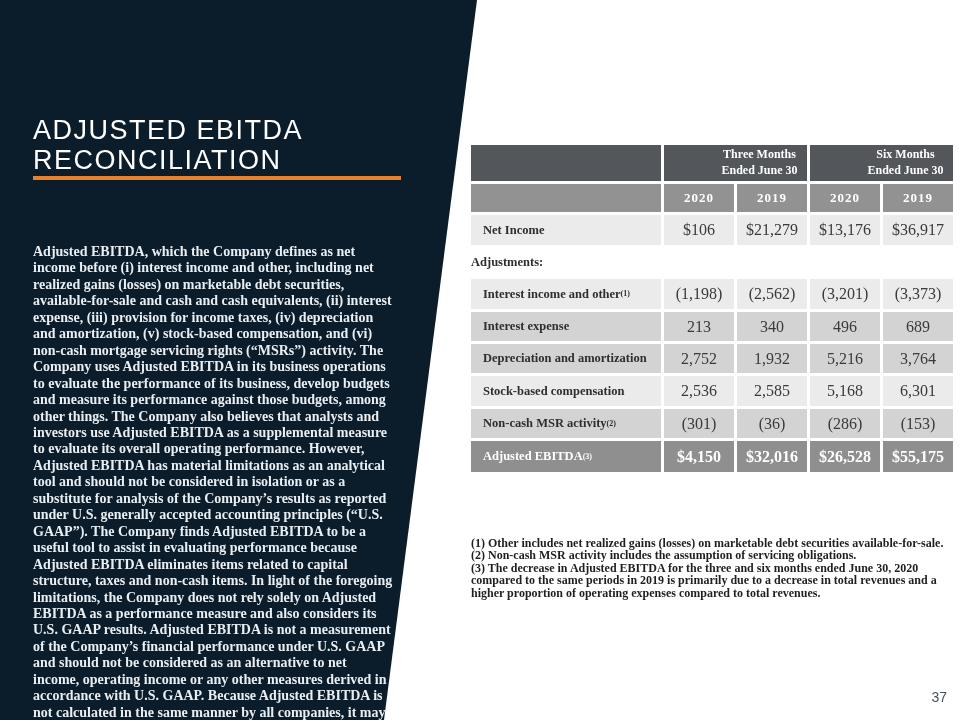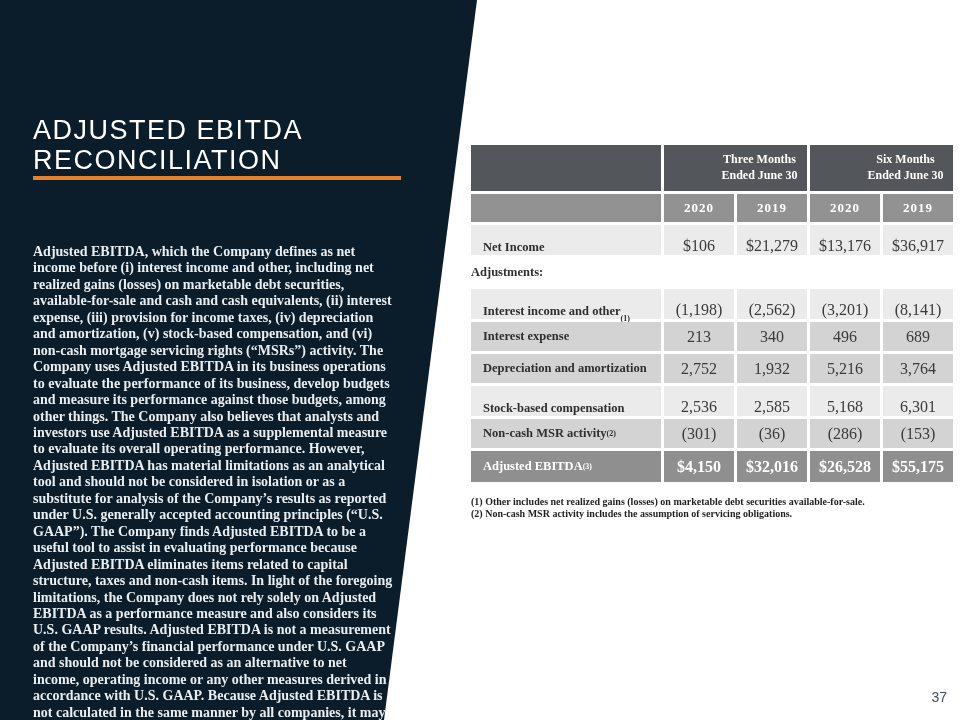--- a/index.html
+++ b/index.html
@@ -31,36 +31,36 @@
     font-size:14px;line-height:16.45px;color:#e9eef2;
     font-weight:600;text-align:left;
   }
 
   
   .fin-table{position:absolute;left:471px;top:145px;width:482px;}
   .trow{display:grid;grid-template-columns:190px 70px 70px 70px 70px;column-gap:3px;margin-bottom:3px;}
   .cell{display:flex;align-items:center;}
   .val{justify-content:center;font-size:16px;color:#3a3a3a;}
   .lbl{padding-left:12px;font-weight:700;font-size:12.5px;color:#2e2e2e;}
-  .thead-row .cell{height:46px;background:#53565a;padding-left:48px;}
+  .thead-row .cell{height:36px;background:#53565a;padding-left:48px;}
   .thead-group{grid-column:span 2;justify-content:center;text-align:center;
     color:#ffffff;font-weight:700;font-size:12px;line-height:1.3;}
   .tyear-row .cell{height:28px;background:#929292;}
   .tyear{justify-content:center;color:#ffffff;font-weight:700;font-size:13px;letter-spacing:1px;}
-  .r-light .cell{height:30px;background:#ebebec;align-items:flex-end;}
+  .r-light .cell{height:30px;background:#ebebec;}
   .r-dark .cell{height:29px;background:#d3d3d3;align-items:center;}
   .r-total .cell{height:31px;background:#8f8f8f;}
   .r-total .lbl,.r-total .val{color:#ffffff;font-weight:700;}
   .section-row{display:block;margin-bottom:3px;}
   .section-row .cell{height:28px;background:#ffffff;}
   sup{font-size:8px;font-weight:700;line-height:0;}
 
   .footnotes{
-    position:absolute;left:471px;top:496px;width:482px;
-    font-size:10px;line-height:12.4px;color:#1f1f1f;font-weight:600;
+    position:absolute;left:471px;top:537px;width:482px;
+    font-size:12px;line-height:12.4px;color:#1f1f1f;font-weight:600;
   }
   .footnotes div{margin:0;}
 
   .page-number{
     position:absolute;right:13px;bottom:15px;
     font-family:"Liberation Sans", sans-serif;
     font-size:14px;color:#42505e;
   }
 </style>
 </head>
@@ -119,21 +119,21 @@
     </div>
 
     <div class="trow r-light">
       <div class="cell lbl">
           <span>Interest income and other</span>
           <sup>(1)</sup>
         </div>
       <div class="cell val">(1,198)</div>
       <div class="cell val">(2,562)</div>
       <div class="cell val">(3,201)</div>
-      <div class="cell val">(8,141)</div>
+      <div class="cell val">(3,373)</div>
     </div>
 
     <div class="trow r-dark">
       <div class="cell lbl">
           <span>Interest expense</span>
         </div>
       <div class="cell val">213</div>
       <div class="cell val">340</div>
       <div class="cell val">496</div>
       <div class="cell val">689</div>
@@ -180,17 +180,18 @@
       <div class="cell val">$32,016</div>
       <div class="cell val">$26,528</div>
       <div class="cell val">$55,175</div>
     </div>
 
   </div>
 
   <div class="footnotes">
     <div>(1) Other includes net realized gains (losses) on marketable debt securities available-for-sale.</div>
     <div>(2) Non-cash MSR activity includes the assumption of servicing obligations.</div>
+    <div>(3) The decrease in Adjusted  EBITDA for the three and six months ended June 30, 2020 compared to the same periods in 2019 is primarily due to a decrease in total revenues and a higher proportion of operating expenses compared to total revenues.</div>
   </div>
 
   <div class="page-number">37</div>
 
 </div>
 
 </body></html>

